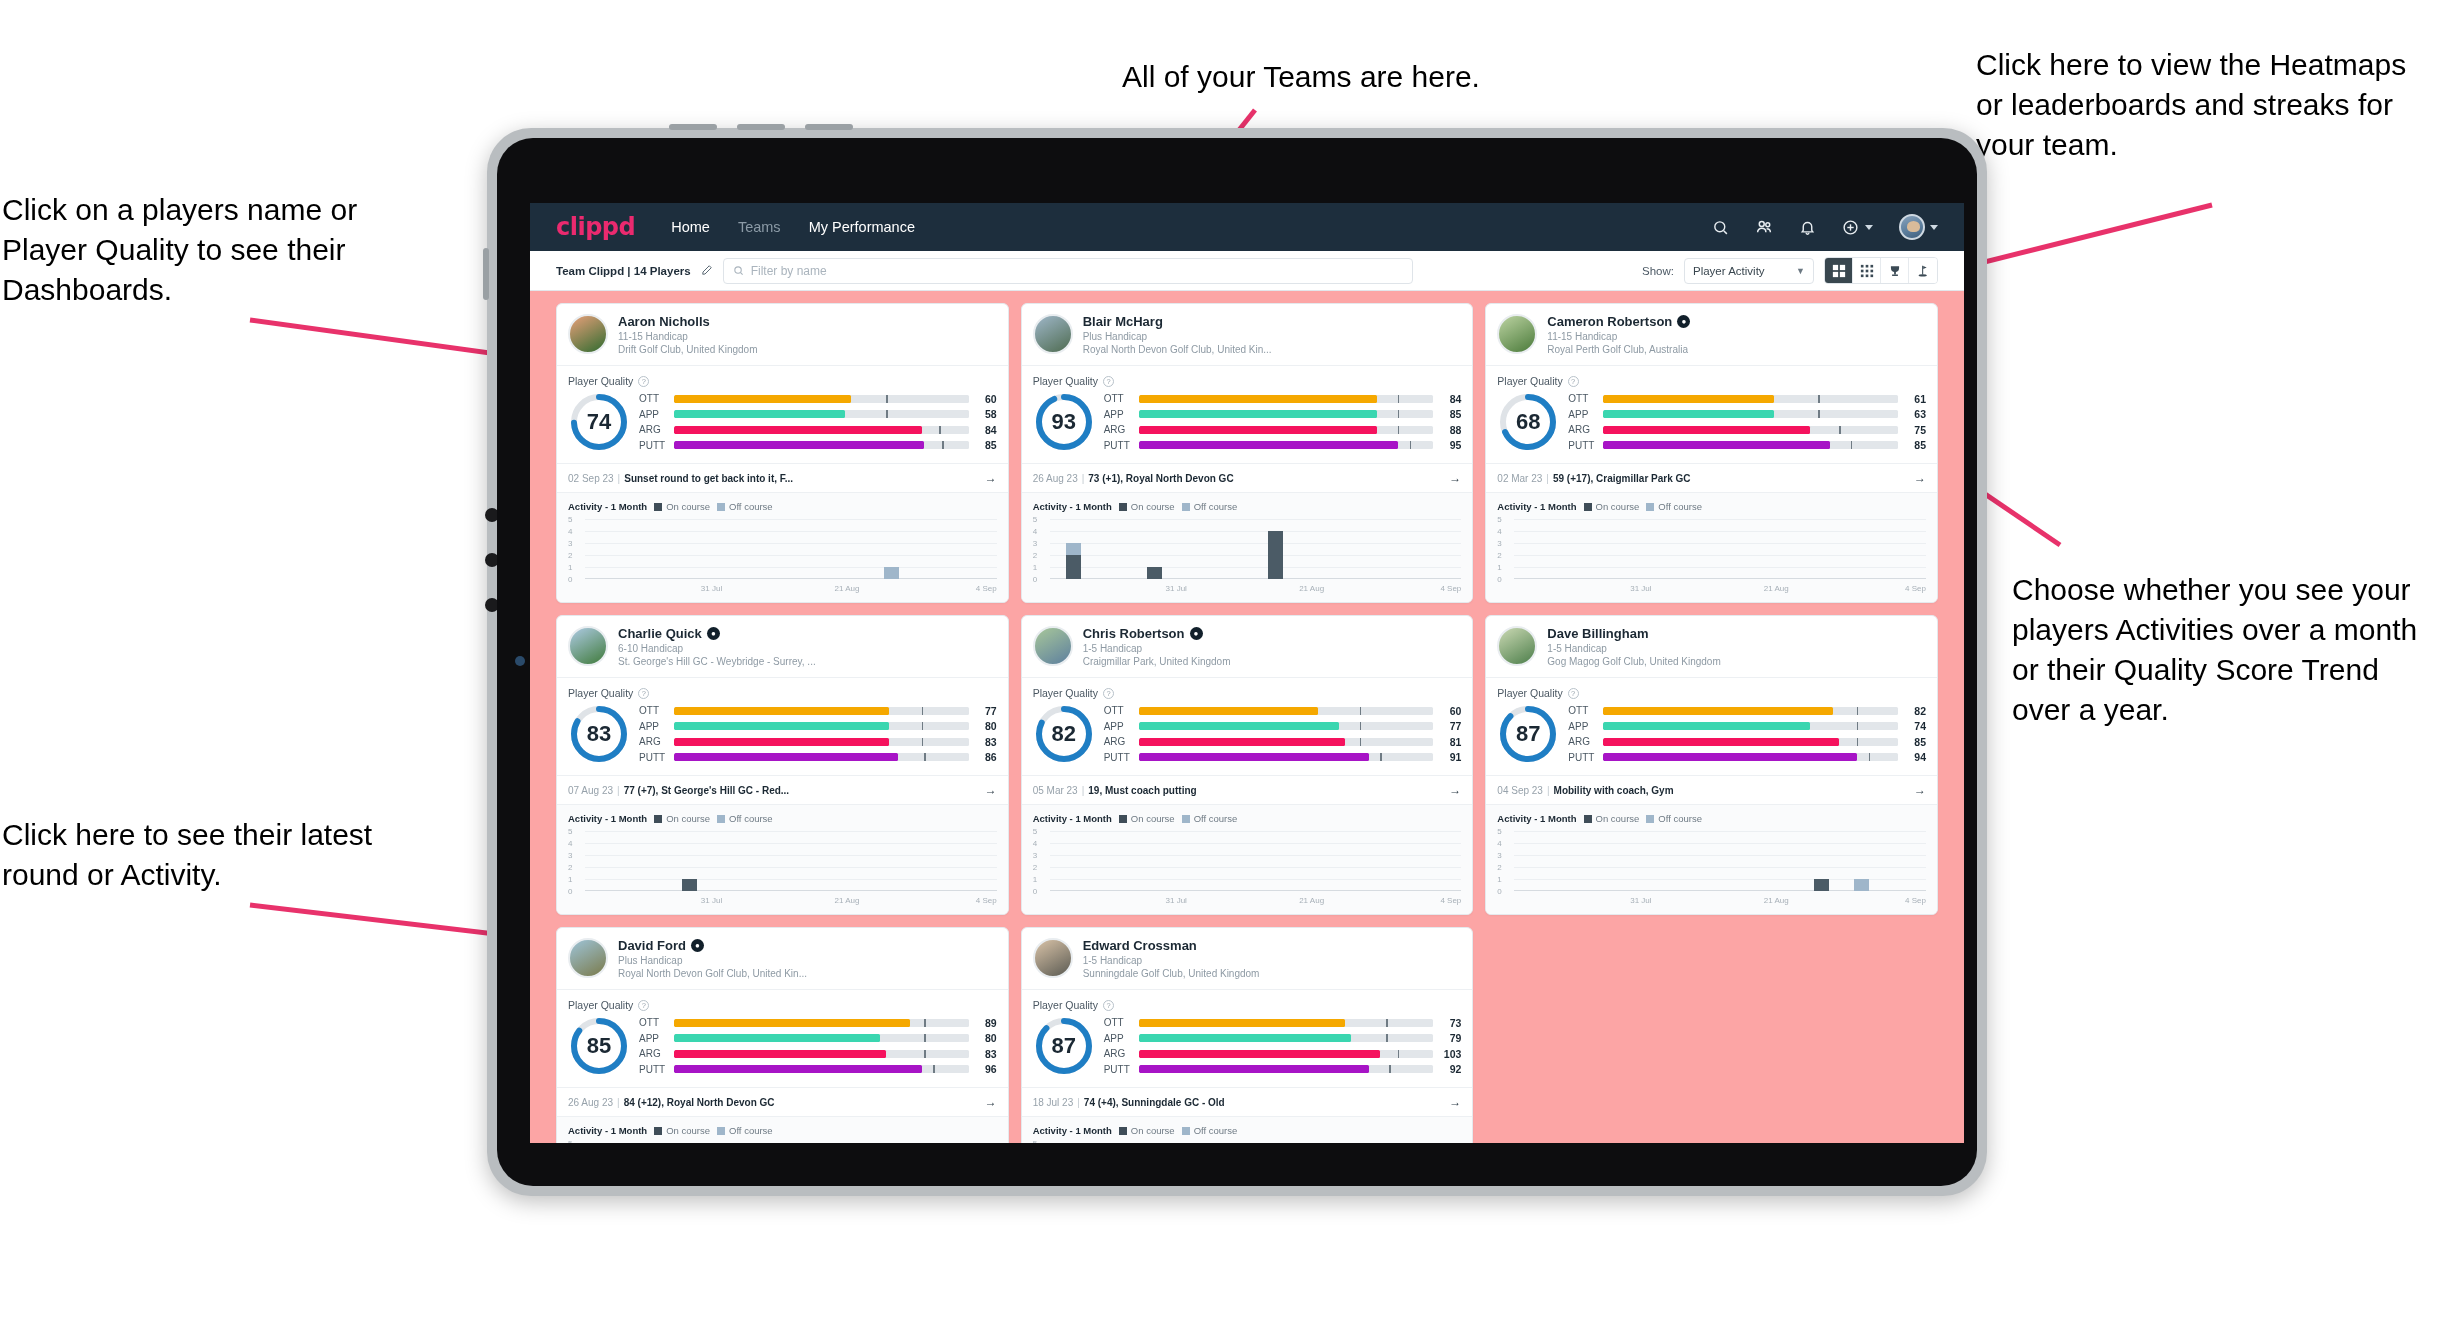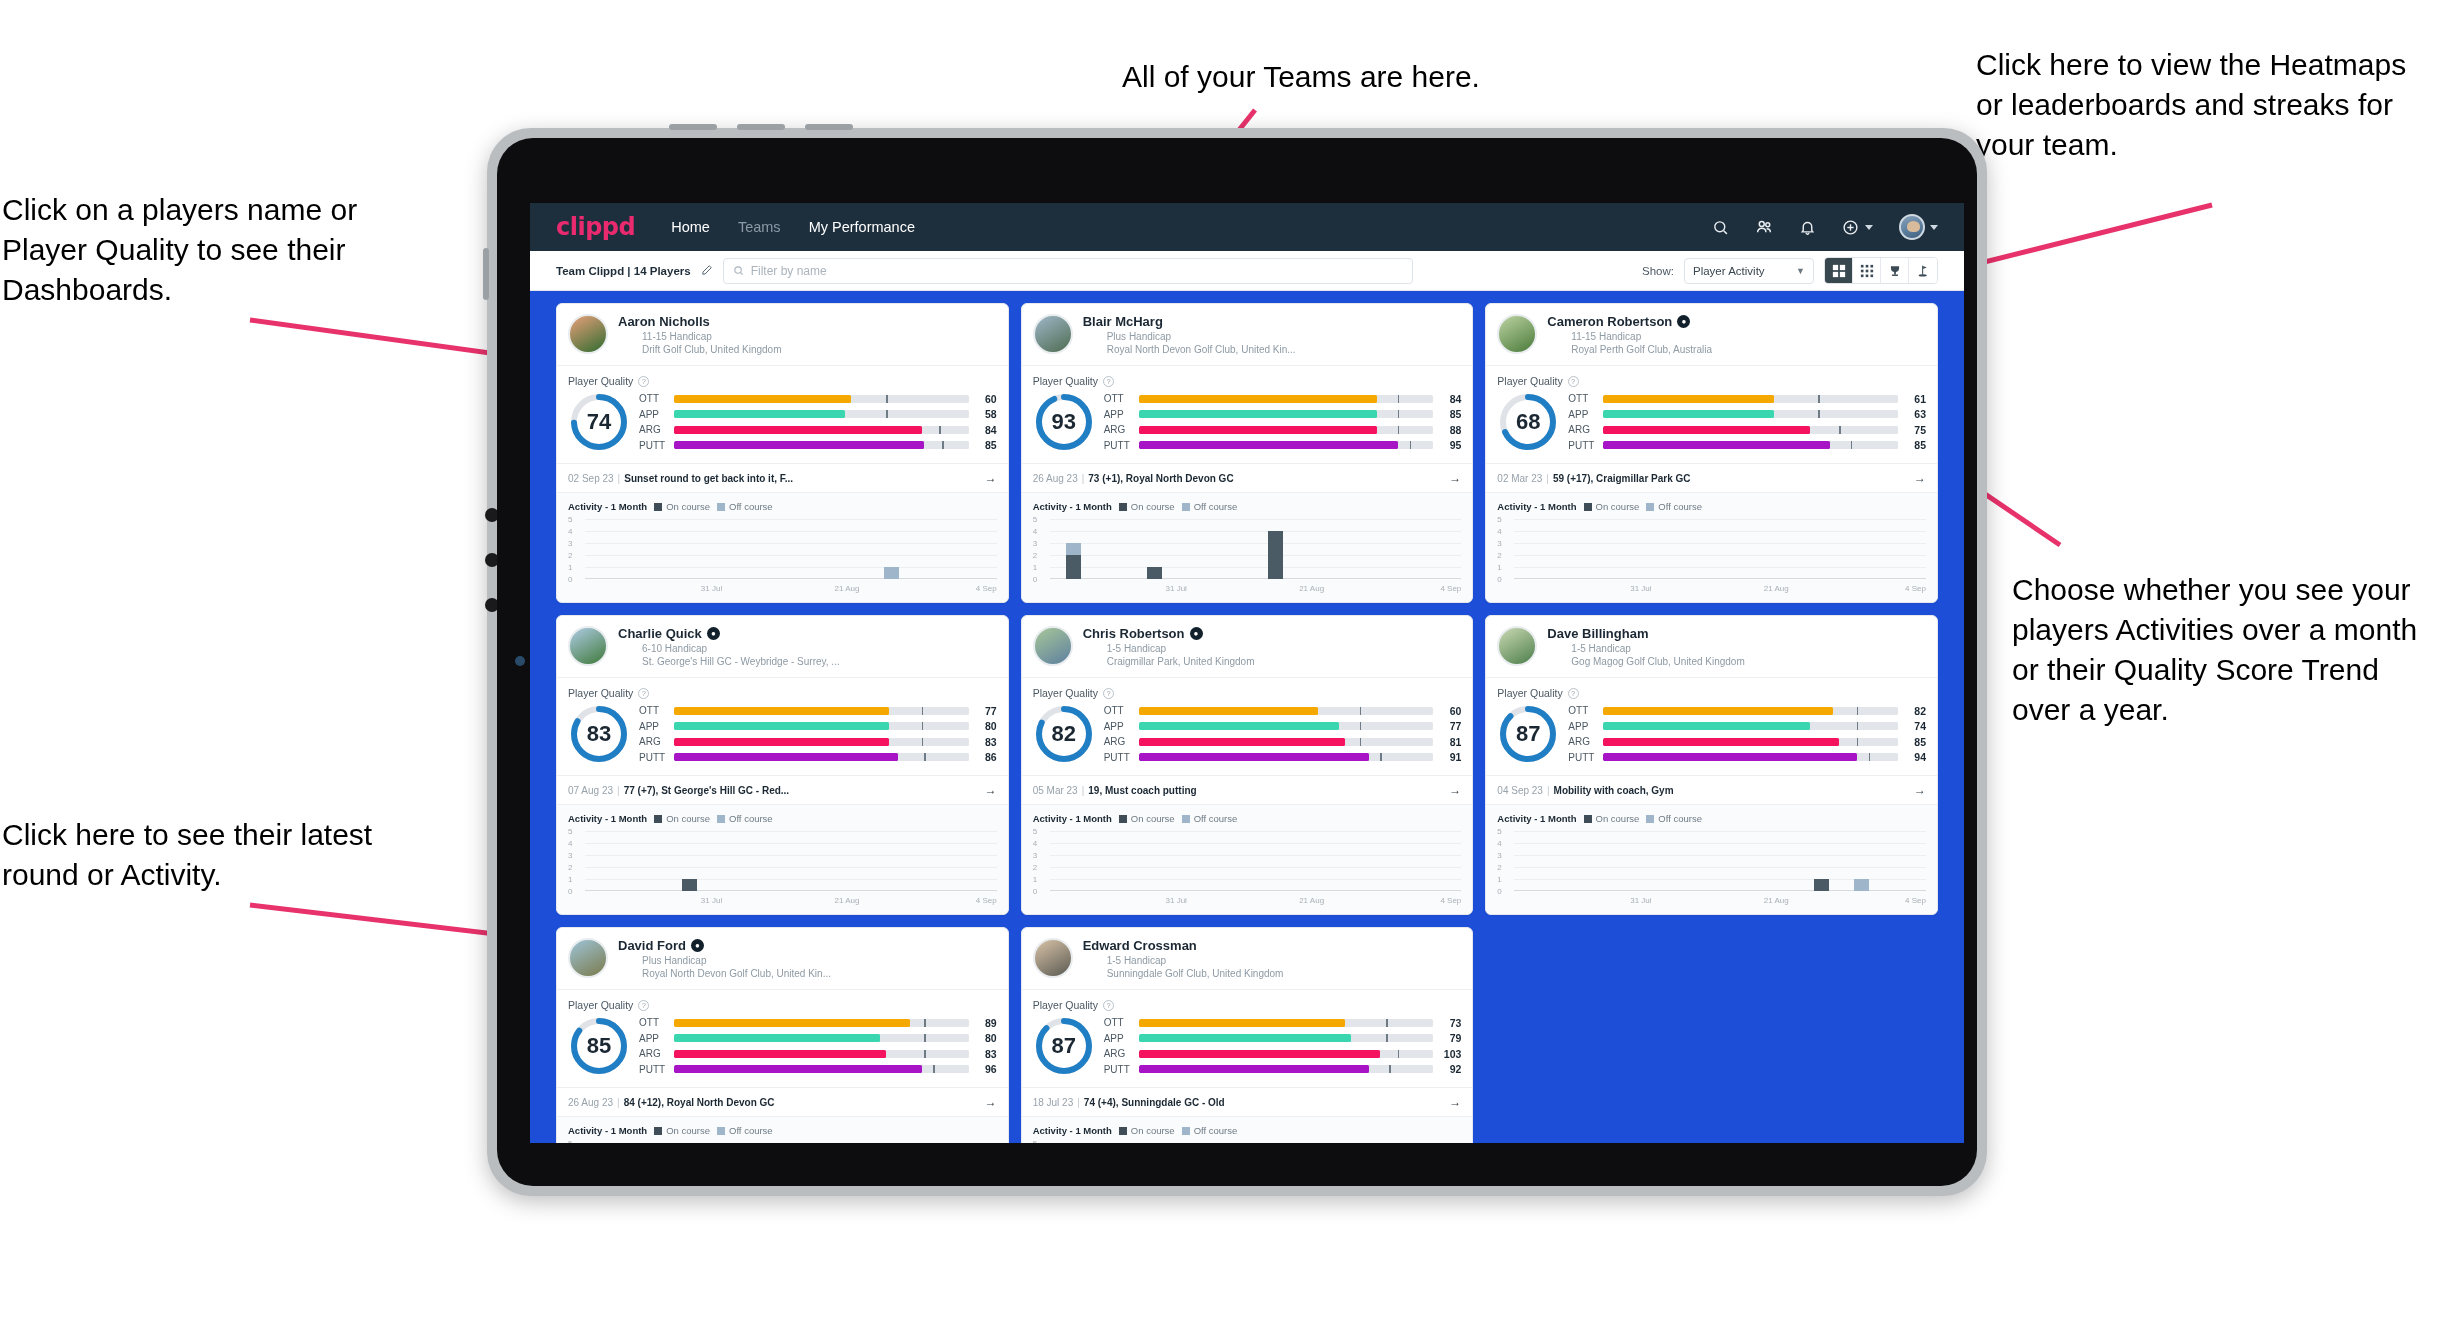--- a/index.html
+++ b/index.html
@@ -52,21 +52,21 @@
   .btn-c { top:-4px; left:318px;  width:48px; }
   .btn-side { left:-4px; top:120px; width:6px; height:52px; background:#9aa0a4; border-radius:3px; position:absolute;}
   .cam { position:absolute; left:18px; top:calc(50% - 6px); width:10px; height:10px; border-radius:50%; background:#2a4a6a; }
   .dot-l { position:absolute; left:-2px; width:14px; height:14px; border-radius:50%; background:#1a1a1c; }
 
   
   .screen {
     position:absolute;
     left:33px; top:65px;
     width:1434px; height:940px;
-    background:#1d4ed8;
+    background:#fca5a5;
     overflow:hidden;
   }
 
   
   .topnav {
     height:48px; background:#1d2e3d;
     display:flex; align-items:center;
     padding:0 26px;
   }
   .logo {
@@ -151,21 +151,21 @@
   .card-head { display:flex; gap:10px; padding:10px 11px; align-items:flex-start;}
   .p-photo {
     width:40px;height:40px;border-radius:50%;flex:none;
     border:2px solid #e9edf0;
   }
   .p-name { font-size:13px; font-weight:700; color:#1b2833; display:flex; align-items:center; gap:5px;}
   .badge {
     width:13px;height:13px;border-radius:50%;background:#12202b;color:#fff;
     font-size:8px;display:inline-flex;align-items:center;justify-content:center;flex:none;
   }
-  .p-sub { font-size:10px; color:#8e9aa4; margin-top:2px; white-space:nowrap; overflow:hidden; text-overflow:ellipsis; max-width:205px;margin-left:24px;}
+  .p-sub { font-size:10px; color:#8e9aa4; margin-top:2px; white-space:nowrap; overflow:hidden; text-overflow:ellipsis; max-width:205px;}
 
   .sect { border-top:1px solid #edf0f3; padding:9px 11px 10px; }
   .pq-title { font-size:10.5px; color:#4a5762; display:flex; align-items:center; gap:5px; margin-bottom:4px;}
   .qmark {
     width:11px;height:11px;border-radius:50%;border:1px solid #b8c2ca;color:#9aa5ae;
     font-size:7.5px; display:inline-flex;align-items:center;justify-content:center;
   }
   .pq-row { display:flex; align-items:center; gap:9px; }
   .ring { width:62px;height:62px; flex:none; position:relative; }
   .ring svg { transform:rotate(-90deg); display:block;}

